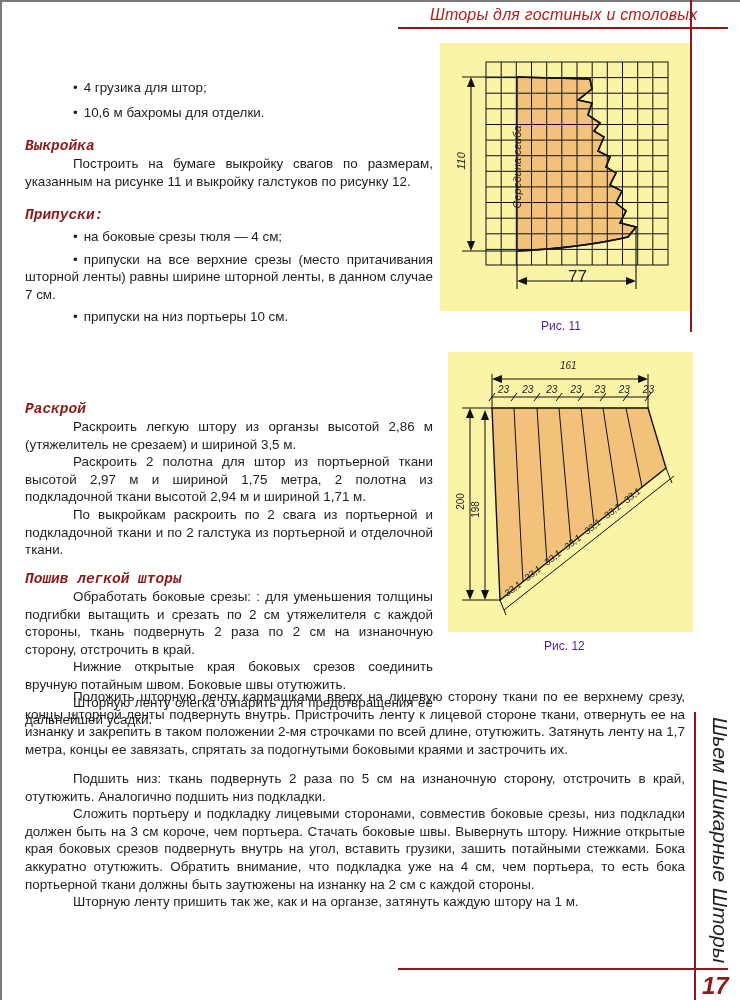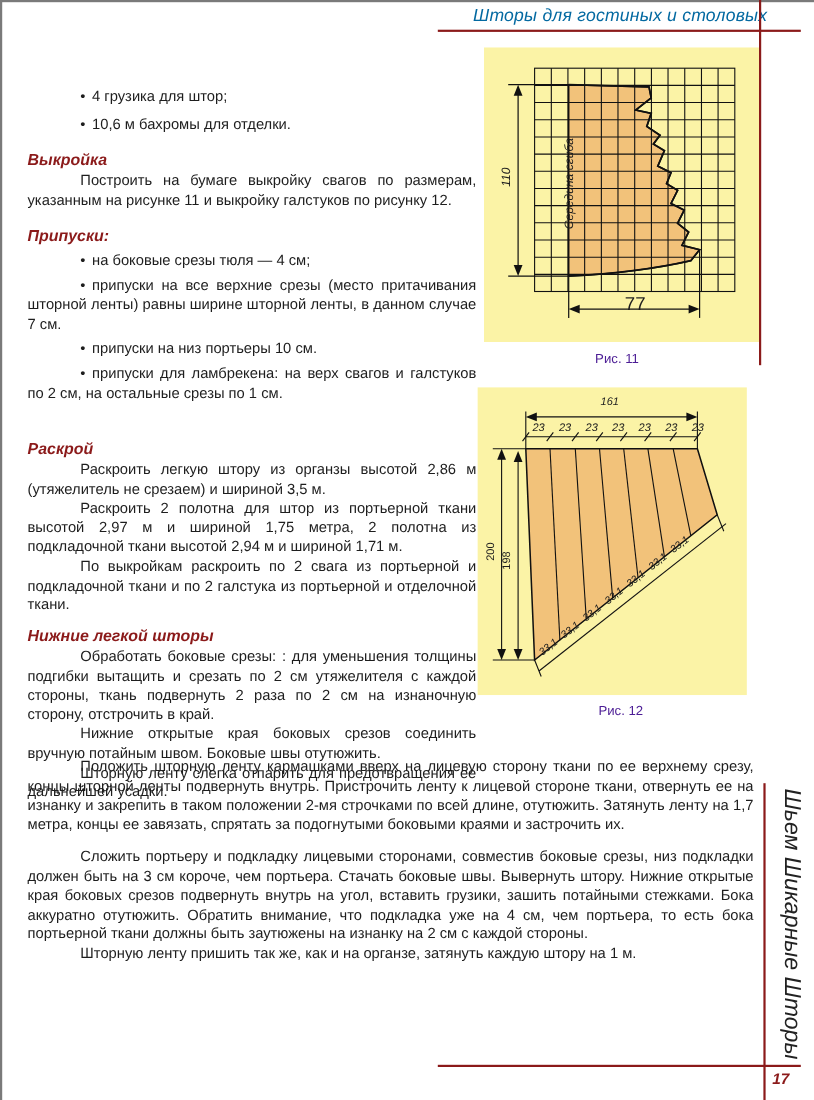--- a/index.html
+++ b/index.html
@@ -1,29 +1,29 @@
 <!DOCTYPE html>
 <html><head>
 <meta charset="utf-8">
 <style>
   html, body { margin:0; padding:0; }
   body { width:740px; height:1000px; position:relative; background:#ffffff; overflow:hidden;
          font-family:"Liberation Sans Narrow","Liberation Sans", sans-serif; color:#1e1e1e; }
   .page-border { position:absolute; left:0; top:0; width:738px; height:998px; border-left:2px solid #7a7a7a; border-top:2px solid #7a7a7a; pointer-events:none; }
-  .running-head { position:absolute; left:430px; top:6px; font-family:"Liberation Sans", sans-serif; font-style:italic; font-size:16px; color:#0369a1; letter-spacing:0.2px; }
+  .running-head { position:absolute; left:430px; top:6px; font-family:"Liberation Sans", sans-serif; font-style:italic; font-size:16px; color:#b91c1c; letter-spacing:0.2px; }
   .rule-top { position:absolute; left:398px; top:27px; width:330px; height:2px; background:#8b1a1a; }
   .rule-vert-top { position:absolute; left:690px; top:0; width:2px; height:332px; background:#8b1a1a; }
   .rule-vert-bottom { position:absolute; left:694px; top:712px; width:2px; height:288px; background:#8b1a1a; }
   .rule-bottom { position:absolute; left:398px; top:968px; width:330px; height:2px; background:#8b1a1a; }
   .side-title { position:absolute; left:700px; top:720px; width:40px; height:240px; }
   .side-title span { position:absolute; left:20px; top:120px; transform:translate(-50%,-50%) rotate(90deg); white-space:nowrap; font-family:"Liberation Sans", sans-serif; font-style:italic; font-size:21px; color:#222; }
-  .page-number { position:absolute; left:702px; top:972px; font-family:"Liberation Sans", sans-serif; font-style:italic; font-weight:bold; font-size:14px; color:#8b1a1a; }
+  .page-number { position:absolute; left:702px; top:972px; font-family:"Liberation Sans", sans-serif; font-style:italic; font-weight:bold; font-size:24px; color:#8b1a1a; }
 
   .col { position:absolute; left:25px; width:408px; font-size:13.4px; line-height:17.6px;margin-top:32px; }
-  .heading { font-family:Liberation Sans, sans-serif; font-weight:bold; font-style:italic; color:#8b1a1a; font-size:14.5px; margin:0; line-height:18px; }
+  .heading { font-family:Liberation Mono, monospace; font-weight:bold; font-style:italic; color:#8b1a1a; font-size:14.5px; margin:0; line-height:18px; }
   .p { margin:0; text-align:justify; text-indent:48px; }
   .bullet { margin:0 0 0 48px; text-indent:0; }
   .bullet::before { content:"•"; margin-right:6px; }
   .bullet-indent { margin:0; text-indent:48px; text-align:justify; }
   .bullet-indent::before { content:"•"; margin-right:6px; }
   .wide { position:absolute; left:25px; width:660px; font-size:13.4px; line-height:17.6px; }
 
   .fig { position:absolute; }
   .fig-caption { position:absolute; font-family:"Liberation Sans", sans-serif; font-size:12px; color:#4c1d95; }
 </style>
@@ -50,41 +50,41 @@
 <div class="col" style="top:105px;">
   <h3 class="heading">Выкройка</h3>
   <p class="p">Построить на бумаге выкройку свагов по размерам, указанным на рисунке 11 и выкройку галстуков по рисунку 12.</p>
 </div>
 
 <div class="col" style="top:174px;">
   <h3 class="heading" style="margin-bottom:4px;">Припуски:</h3>
   <p class="bullet" style="margin-bottom:5px;">на боковые срезы тюля — 4 см;</p>
   <p class="bullet-indent" style="margin-bottom:5px;">припуски на все верхние срезы (место притачивания шторной ленты) равны ширине шторной ленты, в данном случае 7 см.</p>
   <p class="bullet" style="margin-bottom:5px;">припуски на низ портьеры 10 см.</p>
-  <p class="bullet-indent">припуски для ламбрекена: на верх свагов и галстуков по 2 см, на остальные срезы по 1 см.</p>
 </div>
 
 <div class="col" style="top:368px;">
   <h3 class="heading">Раскрой</h3>
   <p class="p">Раскроить легкую штору из органзы высотой 2,86 м (утяжелитель не срезаем) и шириной 3,5 м.</p>
   <p class="p">Раскроить 2 полотна для штор из портьерной ткани высотой 2,97 м и шириной 1,75 метра, 2 полотна из подкладочной ткани высотой 2,94 м и шириной 1,71 м.</p>
   <p class="p">По выкройкам раскроить по 2 свага из портьерной и подкладочной ткани и по 2 галстука из портьерной и отделочной ткани.</p>
 </div>
 
 <div class="col" style="top:538px;">
-  <h3 class="heading">Нижние легкой шторы</h3>
+  <h3 class="heading">Пошив легкой шторы</h3>
   <p class="p">Обработать боковые срезы: : для уменьшения толщины подгибки вытащить и срезать по 2 см утяжелителя с каждой стороны, ткань подвернуть 2 раза по 2 см на изнаночную сторону, отстрочить в край.</p>
   <p class="p">Нижние открытые края боковых срезов соединить вручную потайным швом. Боковые швы отутюжить.</p>
   <p class="p">Шторную ленту слегка отпарить для предотвращения ее дальнейшей усадки.</p>
 </div>
 <div class="wide" style="top:688px;">
   <p class="p">Положить шторную ленту кармашками вверх на лицевую сторону ткани по ее верхнему срезу, концы шторной ленты подвернуть внутрь. Пристрочить ленту к лицевой стороне ткани, отвернуть ее на изнанку и закрепить в таком положении 2-мя строчками по всей длине, отутюжить. Затянуть ленту на 1,7 метра, концы ее завязать, спрятать за подогнутыми боковыми краями и застрочить их.</p>
 </div>
 
 <div class="wide" style="top:770px;">
+  <p class="p">Подшить низ: ткань подвернуть 2 раза по 5 см на изнаночную сторону, отстрочить в край, отутюжить. Аналогично подшить низ подкладки.</p>
   <p class="p">Сложить портьеру и подкладку лицевыми сторонами, совместив боковые срезы, низ подкладки должен быть на 3 см короче, чем портьера. Стачать боковые швы. Вывернуть штору. Нижние открытые края боковых срезов подвернуть внутрь на угол, вставить грузики, зашить потайными стежками. Бока аккуратно отутюжить. Обратить внимание, что подкладка уже на 4 см, чем портьера, то есть бока портьерной ткани должны быть заутюжены на изнанку на 2 см с каждой стороны.</p>
   <p class="p">Шторную ленту пришить так же, как и на органзе, затянуть каждую штору на 1 м.</p>
 </div>
 
 <div class="fig" style="left:440px; top:43px; width:250px; height:268px;">
   <svg width="250" height="268" viewBox="0 0 250 268">
     <rect x="0" y="0" width="250" height="268" fill="#fbf3a6"></rect>
 
     <path d="M77,34 L150,36 L152,46 L138,57 L152,60 L148,72 L160,80 L154,88 L164,94 L158,108 L170,114 L166,124 L176,130 L170,142 L182,148 L176,160 L186,168 L180,180 L196,184 L188,194 Q140,205 77,208 Z" fill="#f2c27a" stroke="#111" stroke-width="1.4"></path>
 
@@ -129,21 +129,21 @@
       <polygon points="31,208 27,198 35,198" fill="#111"></polygon>
     <polygon points="77,238 87,234 87,242" fill="#111"></polygon>
       <polygon points="196,238 186,234 186,242" fill="#111"></polygon>
   </svg>
   <div style="position:absolute; left:12px; top:112px; transform:rotate(-90deg); font-size:11px; font-style:italic; font-family:'Liberation Sans',sans-serif;">110</div>
   <div style="position:absolute; left:128px; top:224px; font-size:17px; font-family:'Liberation Sans',sans-serif;">77</div>
   <div style="position:absolute; left:36px; top:118px; transform:rotate(-90deg); font-size:11px; font-style:italic; font-family:'Liberation Sans',sans-serif; white-space:nowrap;">Середина сгиба</div>
 </div>
 <div class="fig-caption" style="left:541px; top:319px;">Рис. 11</div>
 
-<div class="fig" style="left:434px; top:352px; width:198px; height:280px;">
+<div class="fig" style="left:448px; top:352px; width:198px; height:280px;">
   <svg width="245" height="280" viewBox="0 0 245 280">
     <rect x="0" y="0" width="245" height="280" fill="#fbf3a6"></rect>
     <polygon points="44,56 200,56 218,116 52,248" fill="#f2c27a" stroke="#111" stroke-width="1.4"></polygon>
     <g stroke="#111" stroke-width="1">
       <line x1="66" y1="56" x2="75" y2="230"></line>
       <line x1="89" y1="56" x2="99" y2="211"></line>
       <line x1="111" y1="56" x2="123" y2="192"></line>
       <line x1="133" y1="56" x2="146" y2="173"></line>
       <line x1="155" y1="56" x2="170" y2="154"></line>
       <line x1="178" y1="56" x2="194" y2="135"></line>

